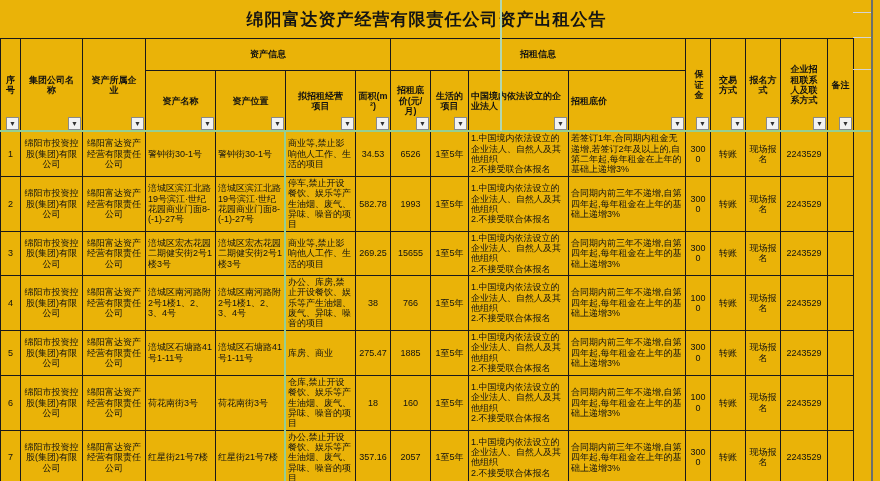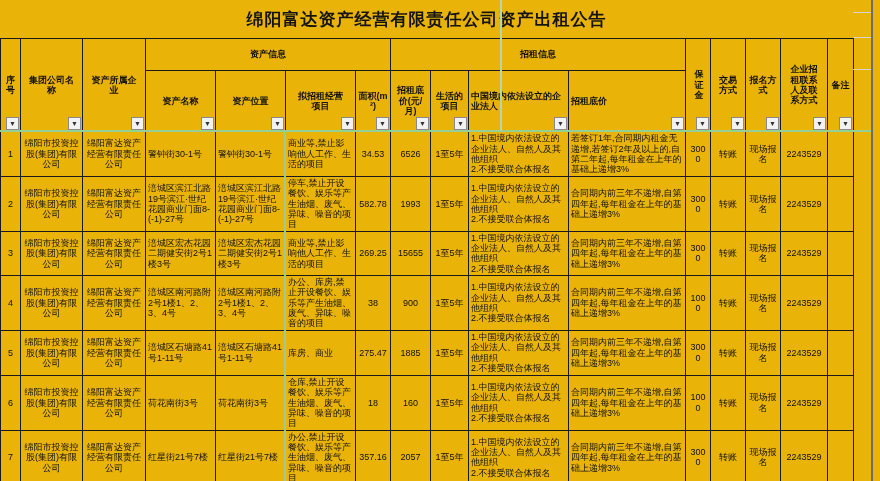--- a/index.html
+++ b/index.html
@@ -205,21 +205,21 @@
       <td class="c"></td>
     </tr>
         <tr>
       <td class="c">4</td>
       <td class="c">绵阳市投资控股(集团)有限公司</td>
       <td class="c">绵阳富达资产经营有限责任公司</td>
       <td class="l">涪城区南河路附2号1楼1、2、3、4号</td>
       <td class="l">涪城区南河路附2号1楼1、2、3、4号</td>
       <td class="l small">办公、库房,禁止开设餐饮、娱乐等产生油烟、废气、异味、噪音的项目</td>
       <td class="c">38</td>
-      <td class="c">900</td>
+      <td class="c">766</td>
       <td class="c">1至5年</td>
       <td class="l small pre">1.中国境内依法设立的企业法人、自然人及其他组织
 2.不接受联合体报名</td>
       <td class="l small">合同期内前三年不递增,自第四年起,每年租金在上年的基础上递增3%</td>
       <td class="c">1000</td>
       <td class="c">转账</td>
       <td class="c">现场报名</td>
       <td class="c">2243529</td>
       <td class="c"></td>
     </tr>

